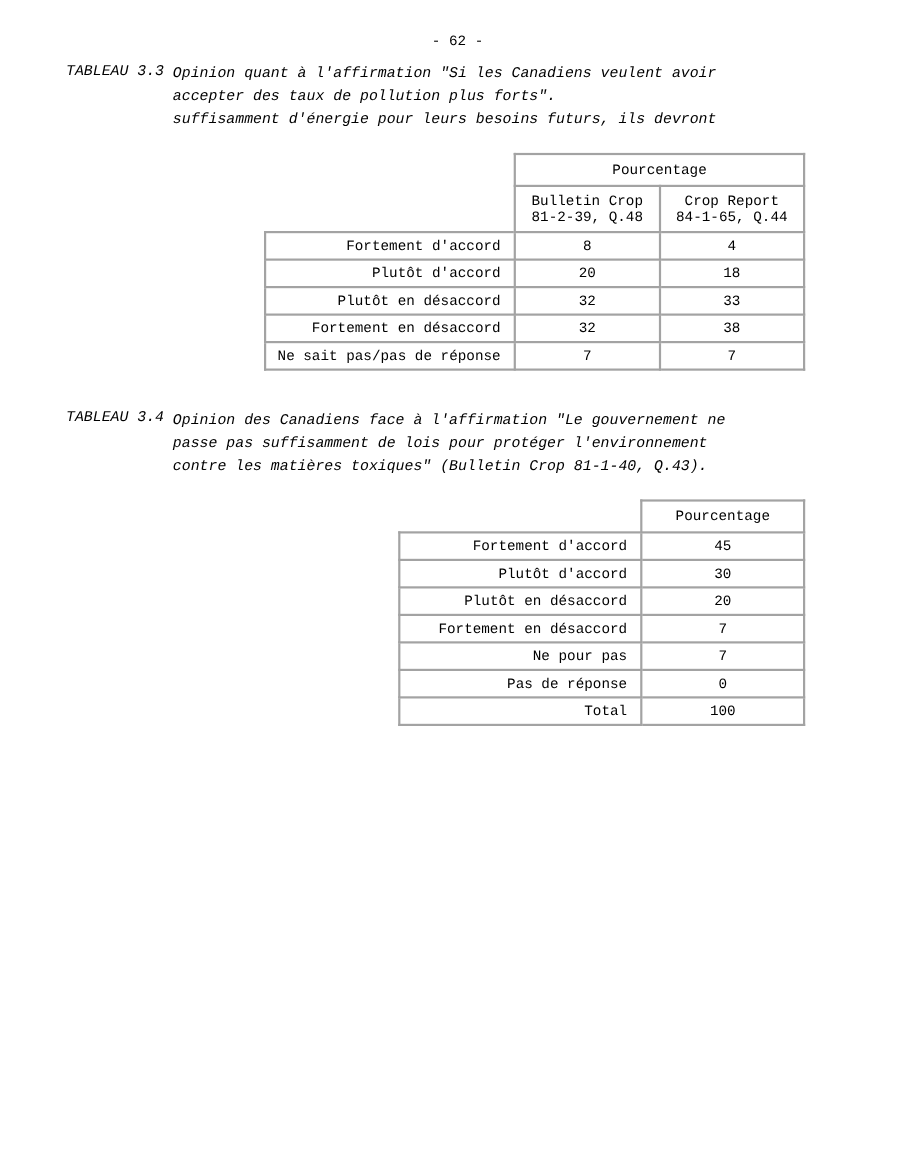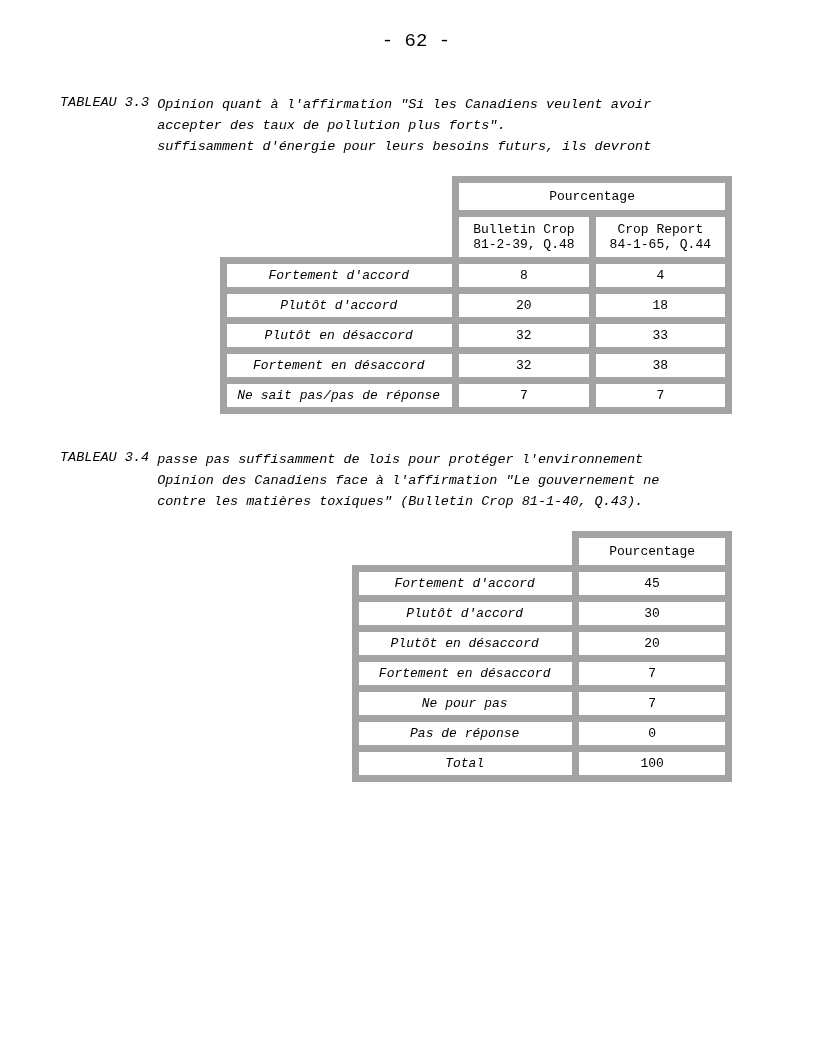--- a/index.html
+++ b/index.html
@@ -13,22 +13,22 @@
       font-family: 'Courier New', Courier, monospace;
       font-size: 13.5px;
       color: #000000;
       width: 832px;
       min-height: 1053px;
       padding: 30px 60px;
     }
 
     .page-number {
       text-align: center;
-      margin-bottom: 43px;
-      font-size: 19px;
+      margin-bottom: 13px;
+      font-size: 13px;
     }
 
     .tableau-block {
       margin-bottom: 36px;
     }
 
     .tableau-header {
       display: flex;
       margin-bottom: 18px;
       font-style: italic;
@@ -55,29 +55,29 @@
       font-family: 'Courier New', Courier, monospace;
       font-size: 13px;
     }
 
     .tbl td, .tbl th {
       padding: 4px 12px;
       font-weight: normal;
     }
 
     .bordered {
-      border: 7px solid #a3a3a3;
+      border: 2px solid #a3a3a3;
     }
 
     .no-border {
       border: none;
     }
 
     .center { text-align: center; }
-    .left { text-align: center; font-style: italic; }
+    .left { text-align: right; }
   </style>
 </head>
 <body>
 
 <div class="page-layout">
 
   <div class="page-number">- 62 -</div>
 
   <div class="tableau-block">
     <div class="tableau-header">
@@ -134,22 +134,22 @@
       <td class="bordered center" style="padding: 4px 28px;">7</td>
     </tr>
         </tbody>
     </table>
   </div>
 
   <div class="tableau-block" style="margin-top: 30px;">
     <div class="tableau-header">
       <span class="tableau-label">TABLEAU 3.4</span>
       <div class="tableau-title">
+        <div>Opinion  des Canadiens face à l'affirmation "Le gouvernement ne</div>
         <div>passe pas suffisamment de lois pour protéger l'environnement</div>
-        <div>Opinion  des Canadiens face à l'affirmation "Le gouvernement ne</div>
         <div>contre les matières toxiques" (Bulletin Crop 81-1-40, Q.43).</div>
       </div>
     </div>
 
     <table class="tbl" style="margin-left: auto; margin-right: 40px; margin-top: 16px;">
       <thead>
         <tr>
           <td class="no-border" style="min-width: 220px;"></td>
           <td class="bordered center" style="padding: 6px 30px;">Pourcentage</td>
         </tr>

